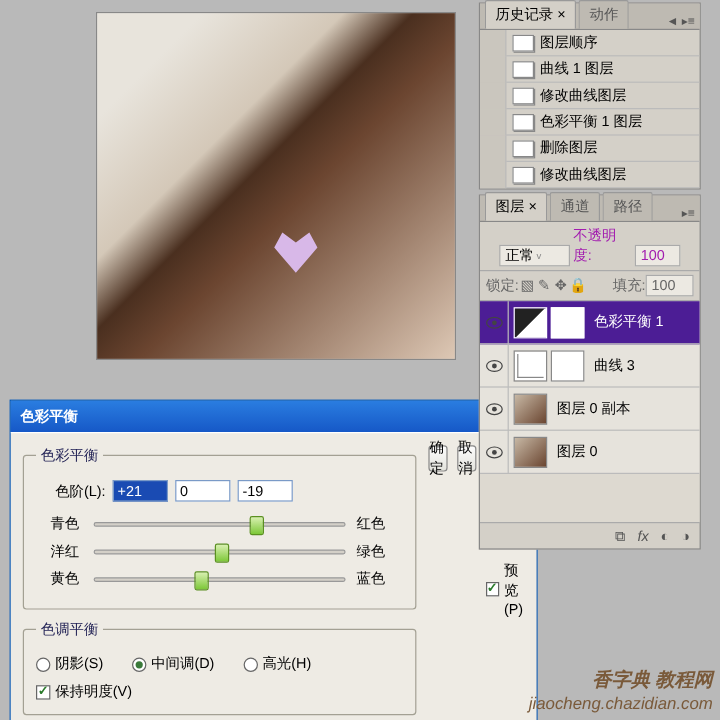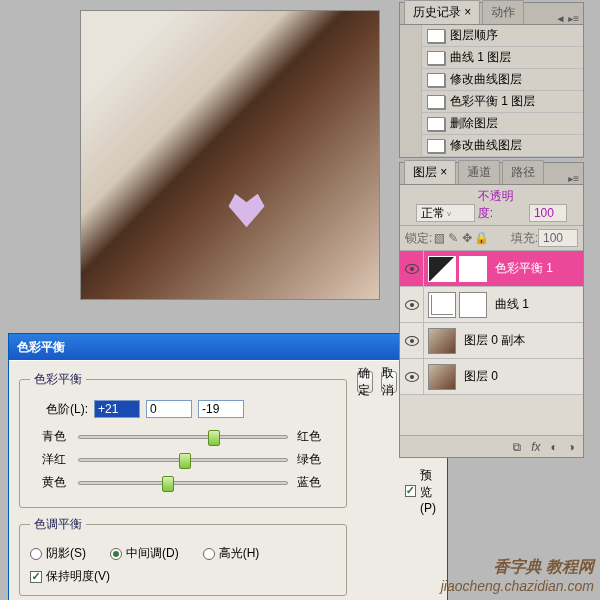--- a/index.html
+++ b/index.html
@@ -53,21 +53,21 @@
 .layer .eye{width:24px;height:36px;border-right:1px solid #bbb;display:flex;align-items:center;justify-content:center}
 .eye-ico{width:14px;height:10px;border:1px solid #444;border-radius:60%;position:relative}
 .eye-ico::after{content:"";position:absolute;left:4px;top:2px;width:4px;height:4px;background:#444;border-radius:50%}
 .layer .thumbs{display:flex;gap:3px;padding:0 4px}
 .th{width:28px;height:26px;border:1px solid #888;background:#fff}
 .th.diag{background:linear-gradient(135deg,#222 49%,#fff 51%)}
 .th.curve{background:linear-gradient(45deg,#fff,#fff);position:relative}
 .th.curve::after{content:"";position:absolute;left:2px;top:2px;right:2px;bottom:2px;border-left:1px solid #888;border-bottom:1px solid #888}
 .th.photo-th{background:linear-gradient(135deg,#c7b8a5,#6a4530)}
 .layer .name{flex:1;padding-left:4px}
-.layer.sel{background:#ec4899;color:#fff}
+.layer.sel{background:#4c1d95;color:#fff}
 .layer.sel .th{border-color:#fff}
 .spacer{height:40px;background:#ddd9d0}
 .panel-footer{height:22px;border-top:1px solid #aaa;display:flex;align-items:center;justify-content:flex-end;gap:10px;padding:0 8px;color:#555}
 .watermark{position:absolute;right:6px;bottom:6px;text-align:right;color:#7a5a3a;font-style:italic}
 .watermark .l1{font-size:16px;font-weight:bold}
 .watermark .l2{font-size:14px}
 </style>
 </head>
 <body>
 
@@ -230,21 +230,21 @@
           <span class="name">色彩平衡 1</span>
         </div>
         <div class="layer">
           <div class="eye">
             <div class="eye-ico"></div>
           </div>
           <div class="thumbs">
             <div class="th curve"></div>
             <div class="th"></div>
           </div>
-          <span class="name">曲线 1</span>
+          <span class="name">曲线 3</span>
         </div>
         <div class="layer">
           <div class="eye">
             <div class="eye-ico"></div>
           </div>
           <div class="thumbs">
             <div class="th photo-th"></div>
           </div>
           <span class="name">图层 0 副本</span>
         </div>

